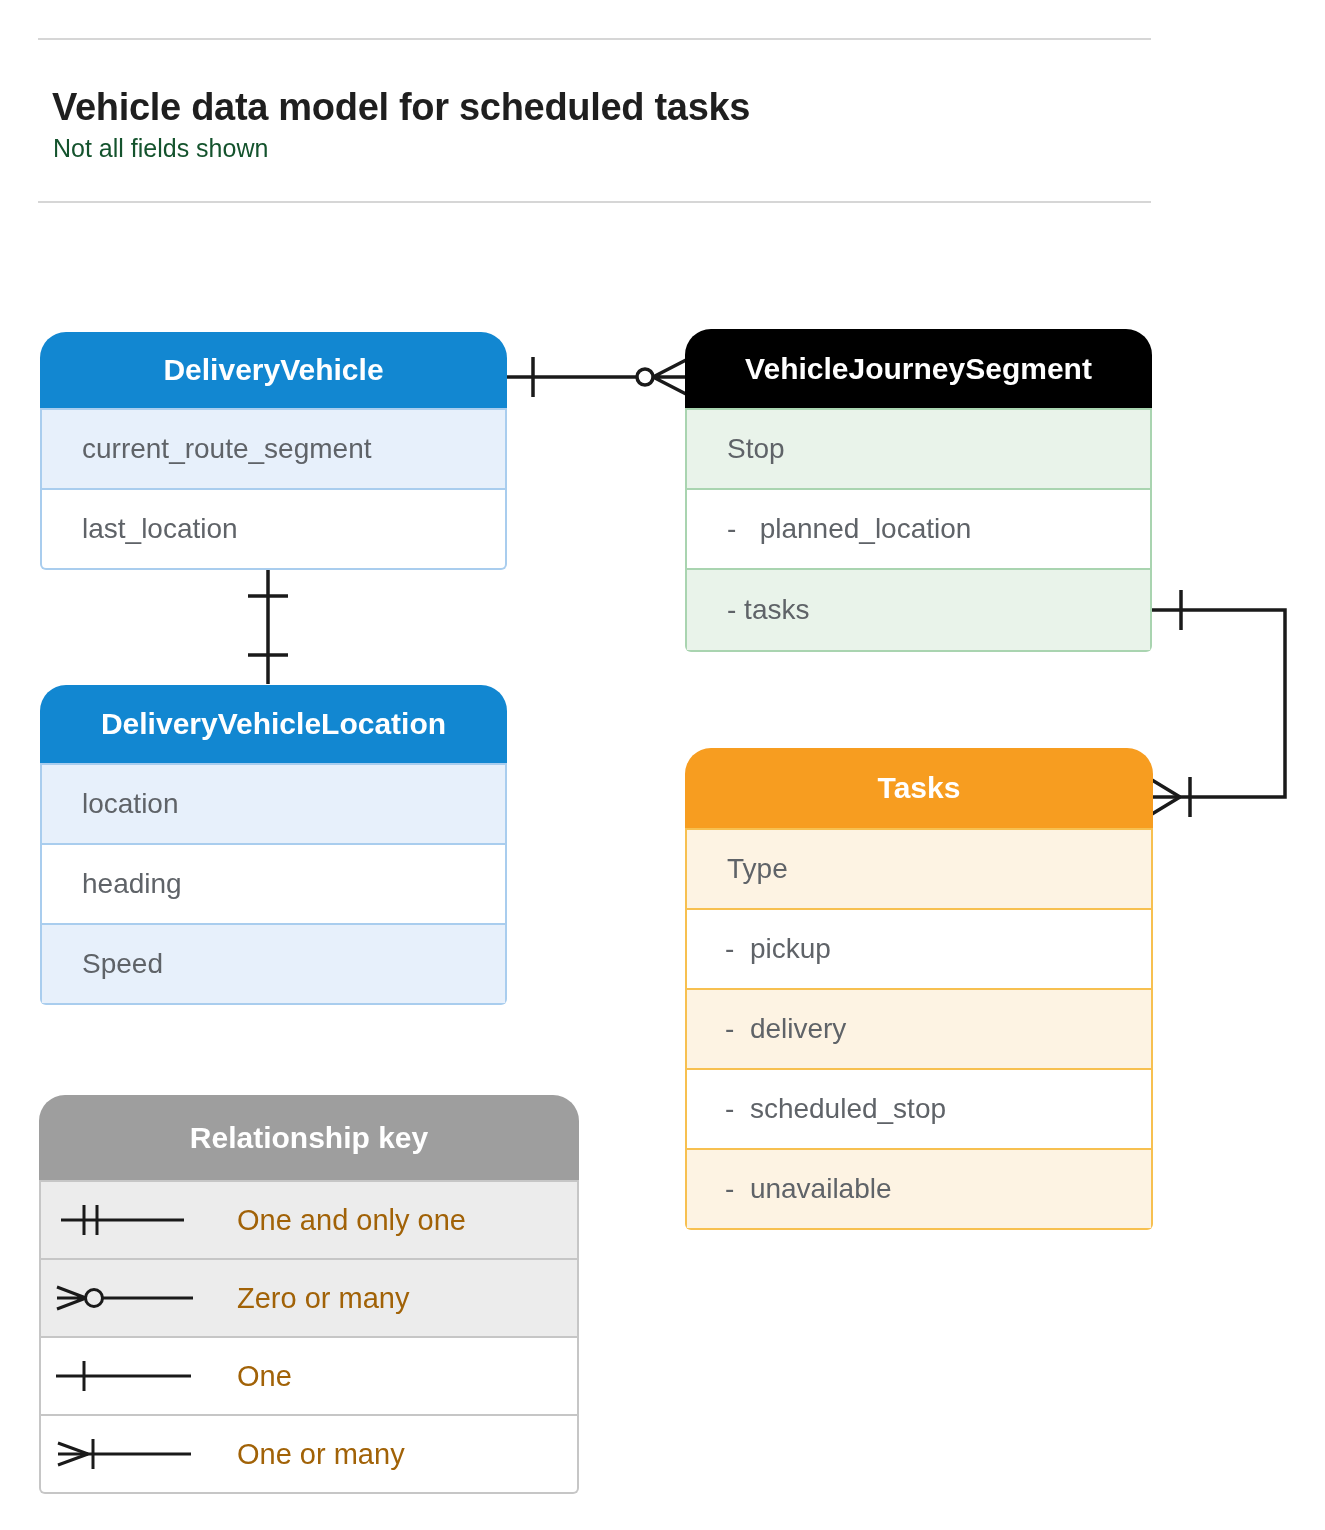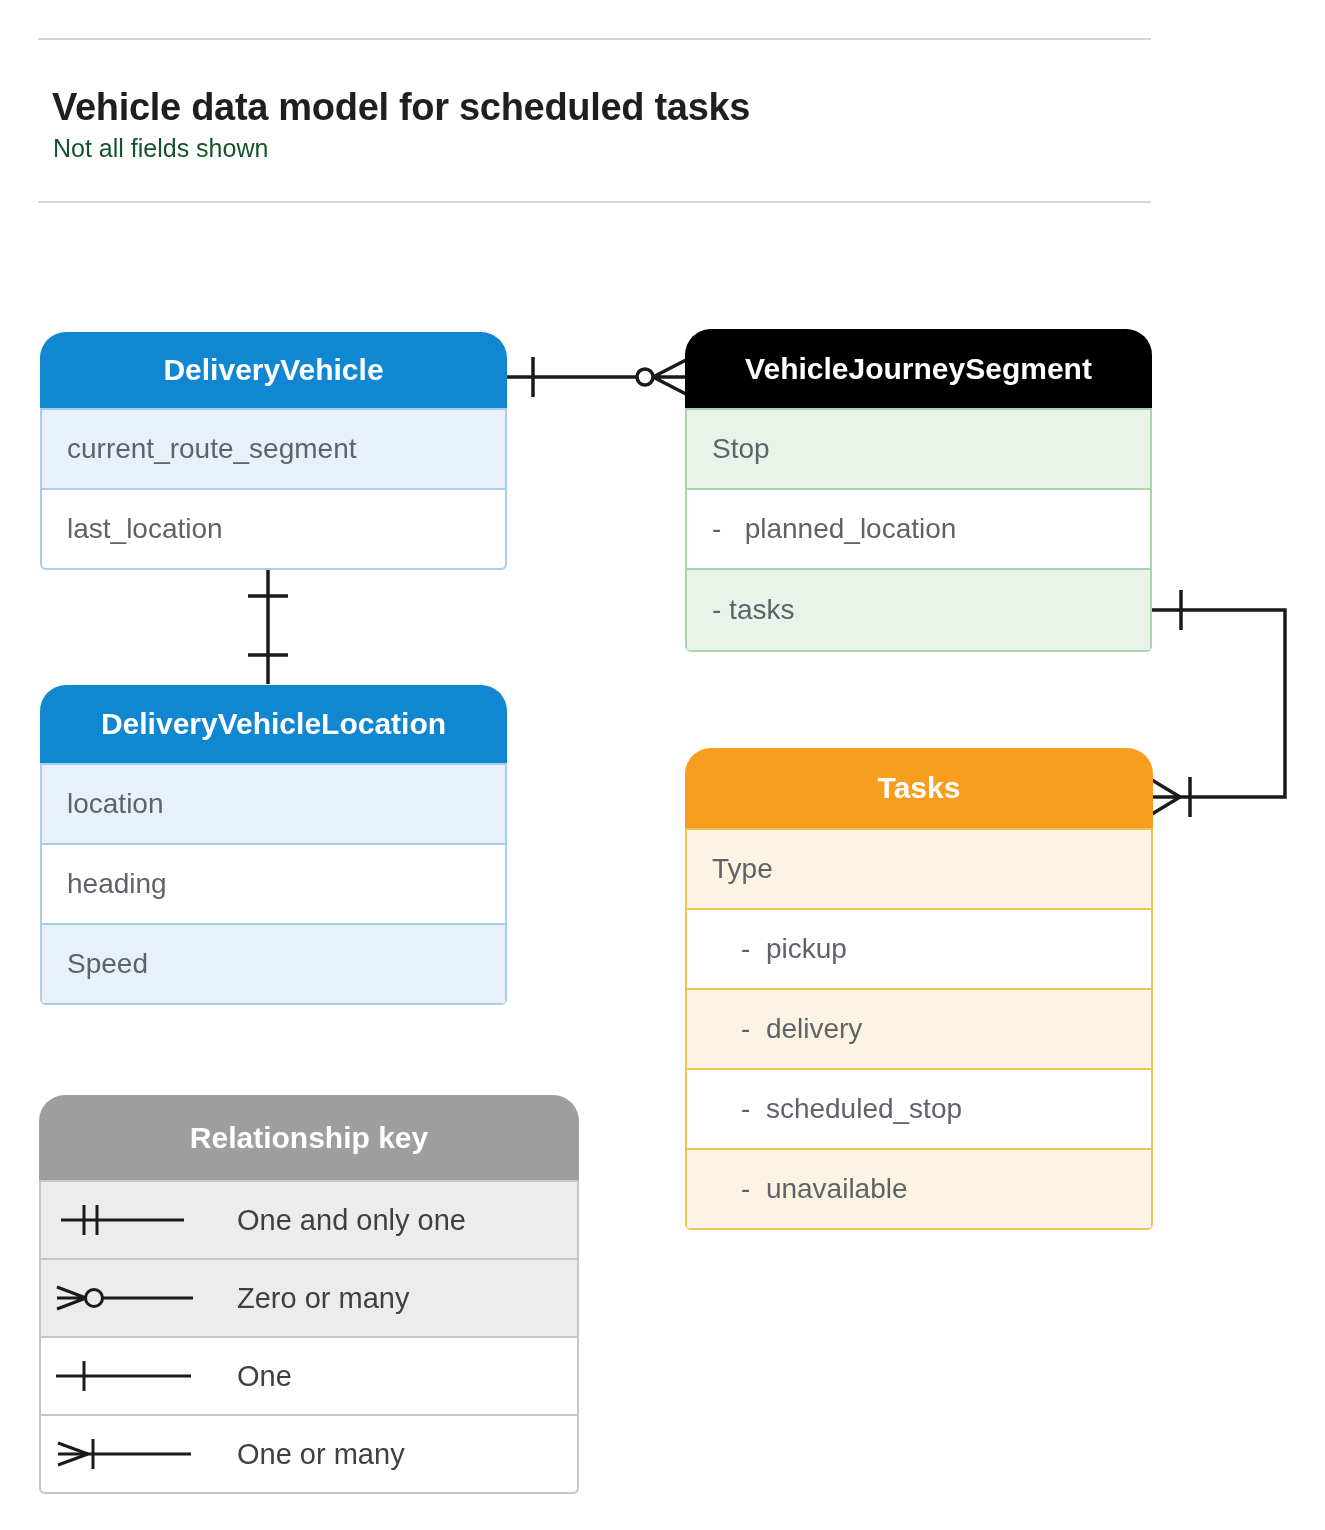--- a/index.html
+++ b/index.html
@@ -17,45 +17,45 @@
   }
   .entity{position:absolute;display:flex;flex-direction:column;}
   .entity-header{
     display:flex;align-items:center;justify-content:center;
     color:#ffffff;font-weight:bold;font-size:30px;
     border-radius:26px 26px 0 0;
   }
   .entity-rows{display:flex;flex-direction:column;border-style:solid;border-top:none;border-radius:0 0 6px 6px;background:#fff;}
   .row{
     box-sizing:border-box;height:80px;display:flex;align-items:center;
-    padding-left:25px;font-size:28px;color:#5f6368;white-space:pre;
+    padding-left:40px;font-size:28px;color:#5f6368;white-space:pre;
     border-top-style:solid;border-top-width:2.5px;
   }
-  .row.indent{padding-left:54px;}
+  .row.indent{padding-left:38px;}
   
   .theme-blue .entity-header{background:#1287d1;}
   .theme-blue .entity-rows{border-color:#a9cdee;border-width:0 2.5px 2.5px 2.5px;}
   .theme-blue .row{border-top-color:#a9cdee;}
   .theme-blue .row.shade{background:#e7f0fb;}
   
   .theme-green .entity-header{background:#000000;}
   .theme-green .entity-rows{border-color:#a9d4b0;border-width:0 2.5px 2.5px 2.5px;}
   .theme-green .row{border-top-color:#a9d4b0;}
   .theme-green .row.shade{background:#e9f3ea;}
   
   .theme-orange .entity-header{background:#f79d20;}
   .theme-orange .entity-rows{border-color:#f7c050;border-width:0 2.5px 2.5px 2.5px;}
   .theme-orange .row{border-top-color:#f7c050;}
   .theme-orange .row.shade{background:#fdf3e3;}
   
   .theme-gray .entity-header{background:#9e9e9e;}
   .theme-gray .entity-rows{border-color:#c6c6c6;border-width:0 2px 2px 2px;}
   .theme-gray .row{border-top-color:#c6c6c6;height:78px;}
   .theme-gray .row.shade{background:#ececec;}
-  .legend-row{padding-left:15px;color:#404040;font-size:29px;}
+  .legend-row{padding-left:15px;color:#a16207;font-size:29px;}
   .legend-row .sym{flex:0 0 155px;height:48px;margin-right:26px;}
   .connectors{position:absolute;left:0;top:0;width:1325px;height:1530px;pointer-events:none;}
   svg .stroke{stroke:#1a1a1a;stroke-width:3.5;fill:none;}
   svg .stroke-thin{stroke:#1a1a1a;stroke-width:3;fill:none;}
 </style>
 </head>
 <body>
 
 <div class="canvas">
 

